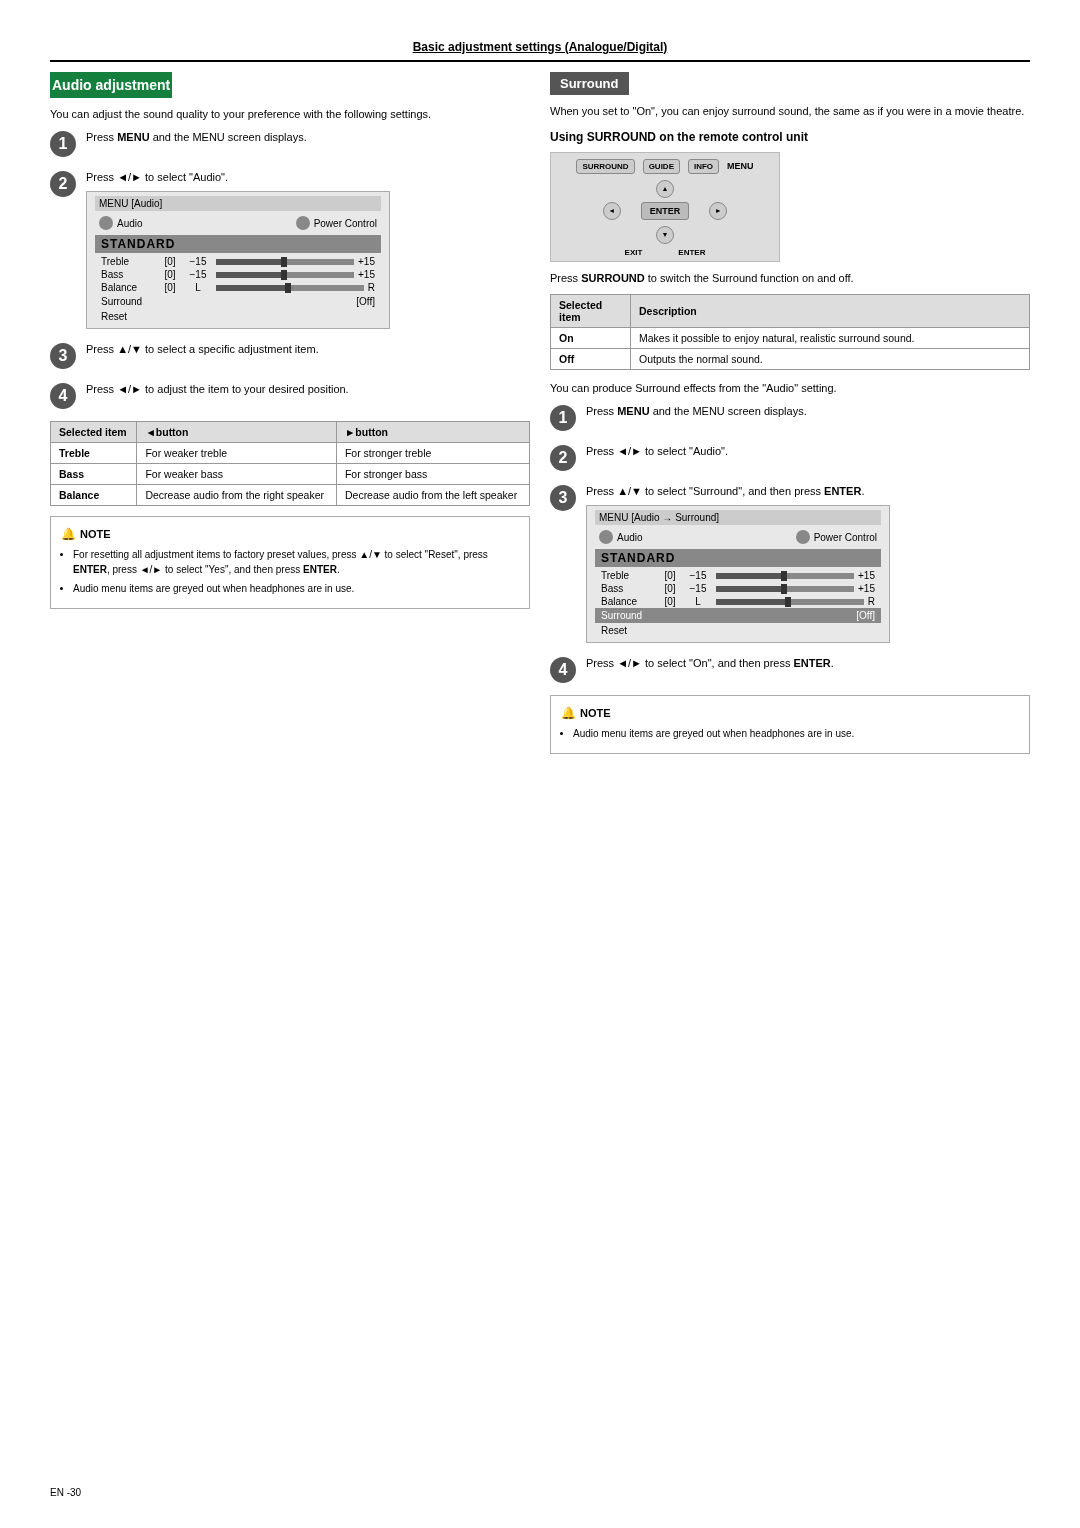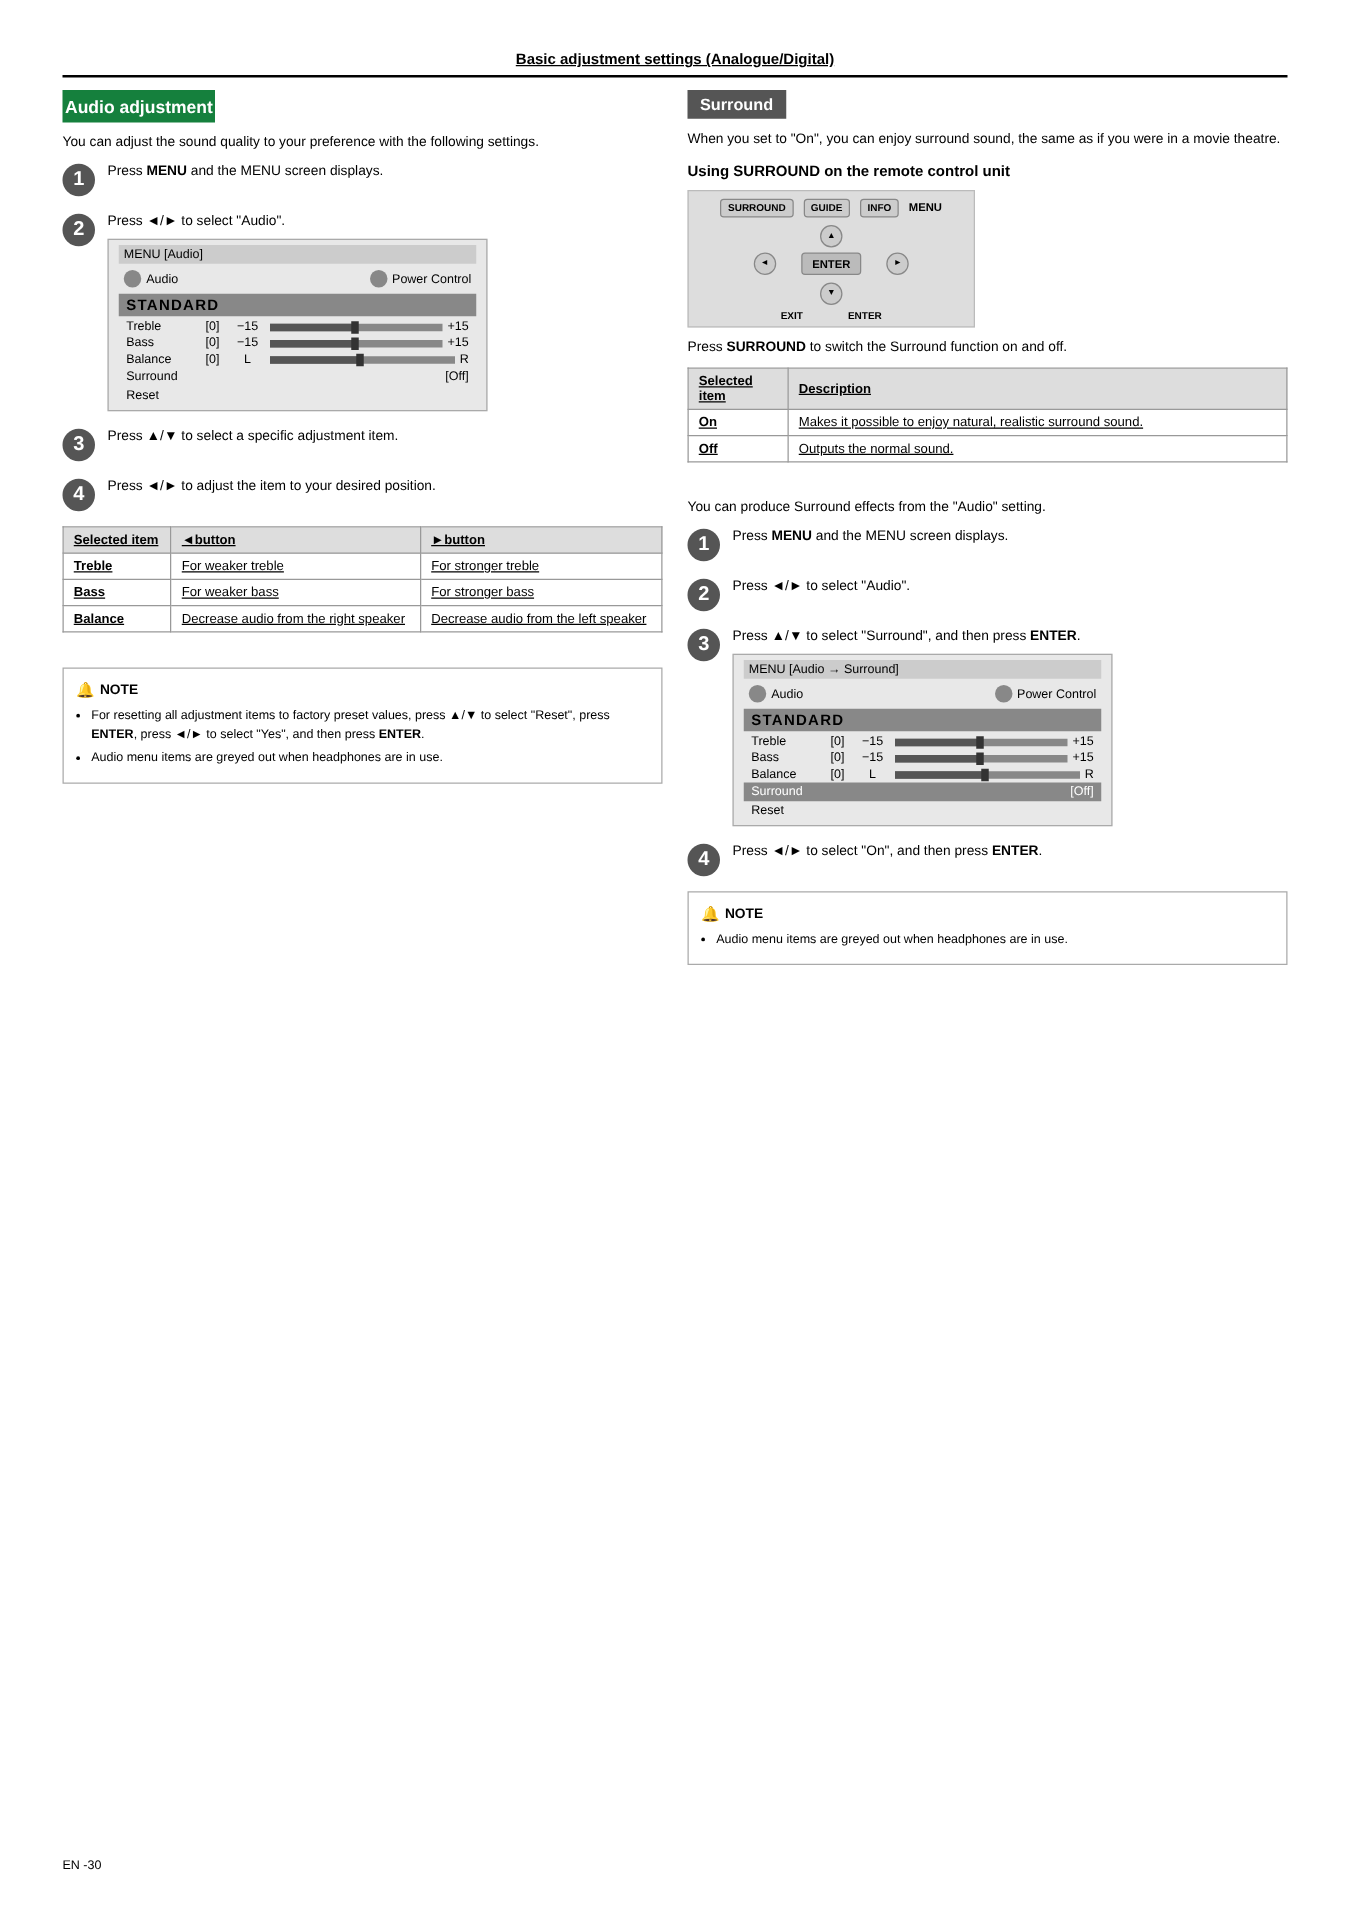--- a/index.html
+++ b/index.html
@@ -161,22 +161,21 @@
       padding: 2px 6px;
       font-size: 10px;
     }
 
     
     table {
       border-collapse: collapse;
       width: 100%;
       font-size: 10.5px;
       margin-top: 8px;
-      margin-bottom: 28px;
-      text-decoration: underline;
+      margin-bottom: 10px;
     }
 
     th {
       background: #ddd;
       border: 1px solid #999;
       padding: 4px 8px;
       text-align: left;
       font-weight: bold;
     }
 

